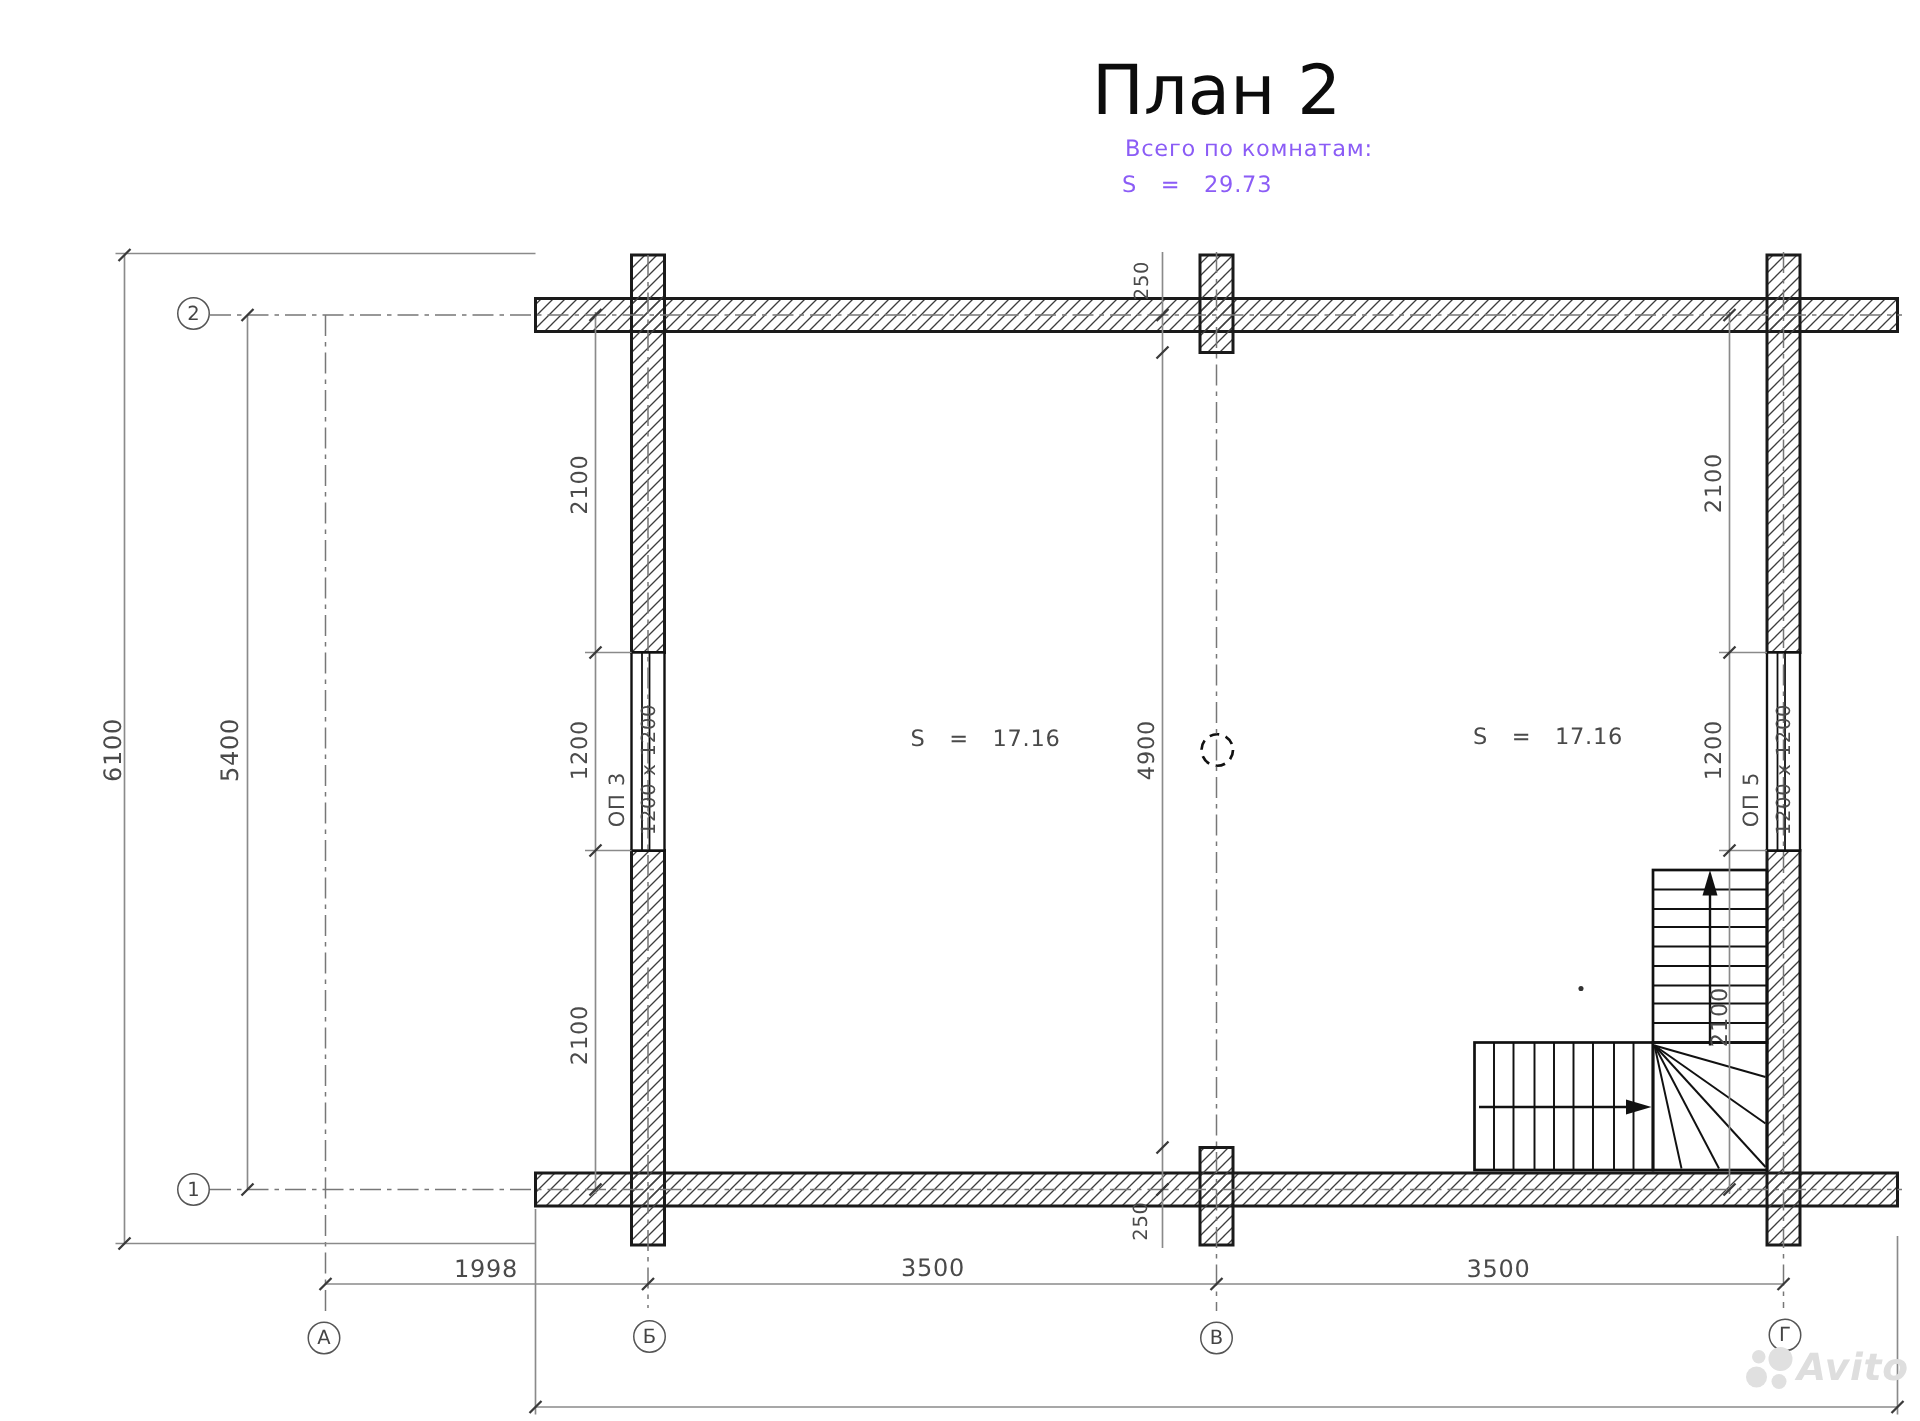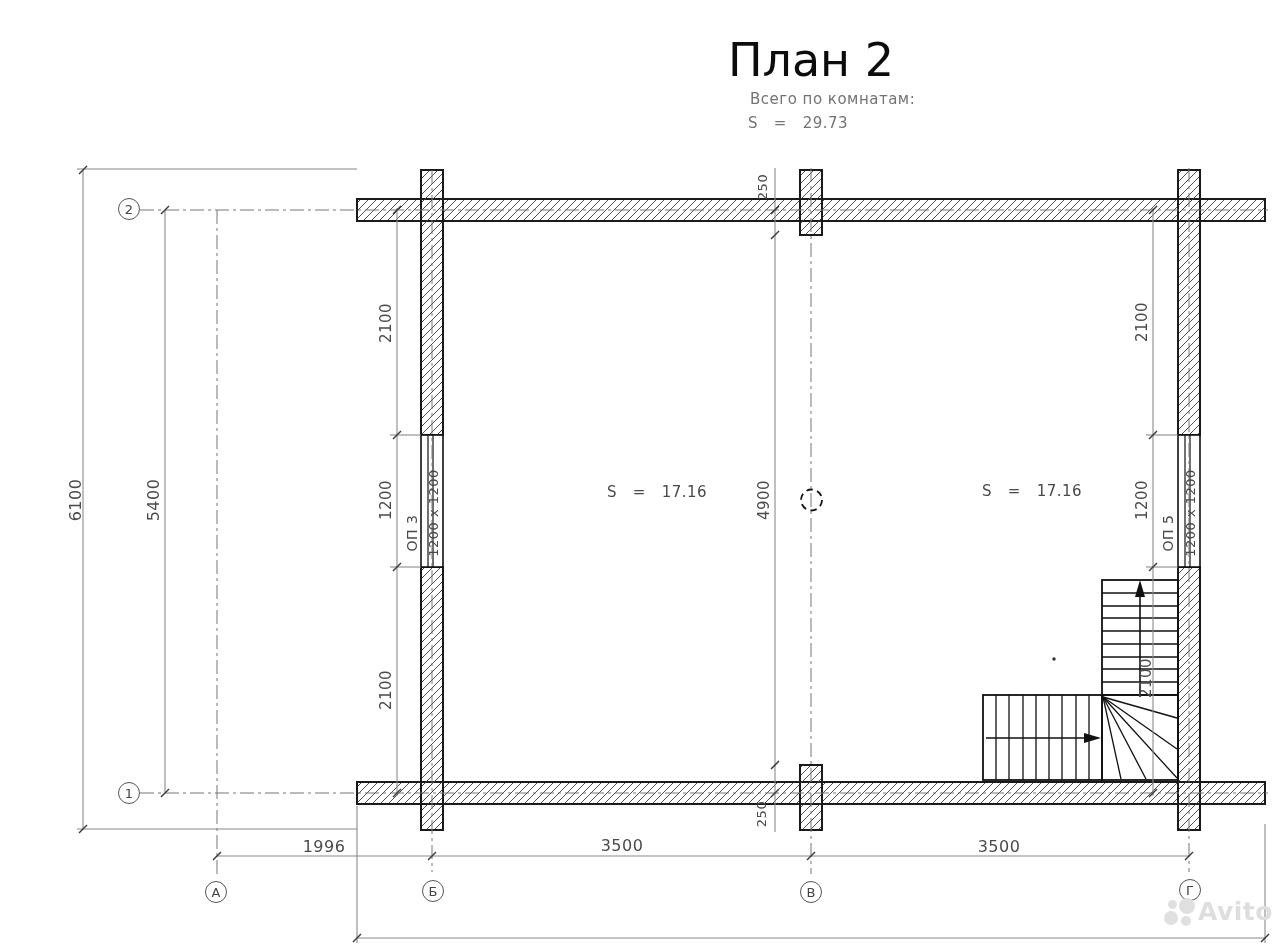--- a/index.html
+++ b/index.html
@@ -9,37 +9,37 @@
   }
   svg { position:absolute; left:0; top:0; }
   .lbl {
     position:absolute; color:#4a4a4a; white-space:pre;
     transform:translate(-50%,-50%); font-size:15px; letter-spacing:0.5px;
   }
   .rot { transform:translate(-50%,-50%) rotate(-90deg); }
   .title {
     font-size:46px; color:#0c0c0c; letter-spacing:0px; white-space:nowrap;
   }
-  .sub { font-size:15px; color:#737373; transform:translateY(-50%); letter-spacing:0.5px; }
+  .sub { font-size:15px; color:#8b5cf6; transform:translateY(-50%); letter-spacing:0.5px; }
   .dimh { font-size:16px; }
   .small { font-size:13px; }
   .win { font-size:14px; }
   .bubble {
     position:absolute; width:22px; height:22px; box-sizing:border-box;
     border:1.3px solid #555; border-radius:50%; background:#fff;
     display:flex; align-items:center; justify-content:center;
     font-size:13px; color:#444; transform:translate(-50%,-50%);
   }
   .wm {
     position:absolute; left:1162px; top:896px; width:100px; height:34px;
     color:#dedede;
   }
   .wm .txt {
     position:absolute; left:36px; top:1px; font-size:25px; font-weight:bold;
-    letter-spacing:0.5px; color:#dedede;
+    letter-spacing:0.5px; color:#dedede;font-style:italic;
   }
   .wm .c { position:absolute; border-radius:50%; background:#e0e0e0; }
 </style>
 </head>
 <body>
 
 <div id="canvas">
 
   <svg width="1280" height="947">
     <defs>
@@ -195,21 +195,21 @@
 
   <div class="lbl rot" style="left:1142px; top:322px;">2100</div>
   <div class="lbl rot" style="left:1142px; top:500px;">1200</div>
   <div class="lbl rot" style="left:1146px; top:678px;">2100</div>
 
   <div class="lbl rot win" style="left:412px; top:533px;">ОП 3</div>
   <div class="lbl rot small" style="left:433px; top:513px;">1200 x 1200</div>
   <div class="lbl rot win" style="left:1168px; top:533px;">ОП 5</div>
   <div class="lbl rot small" style="left:1190px; top:513px;">1200 x 1200</div>
 
-  <div class="lbl dimh" style="left:324px; top:846px;">1996</div>
+  <div class="lbl dimh" style="left:324px; top:846px;">1998</div>
   <div class="lbl dimh" style="left:622px; top:845px;">3500</div>
   <div class="lbl dimh" style="left:999px; top:846px;">3500</div>
   <div class="lbl dimh" style="left:811px; top:927px;margin-top:48px;">8400</div>
 
   <div class="bubble" style="left:129px; top:209px;">
       <span>2</span>
     </div>
   <div class="bubble" style="left:129px; top:793px;">
       <span>1</span>
     </div>

